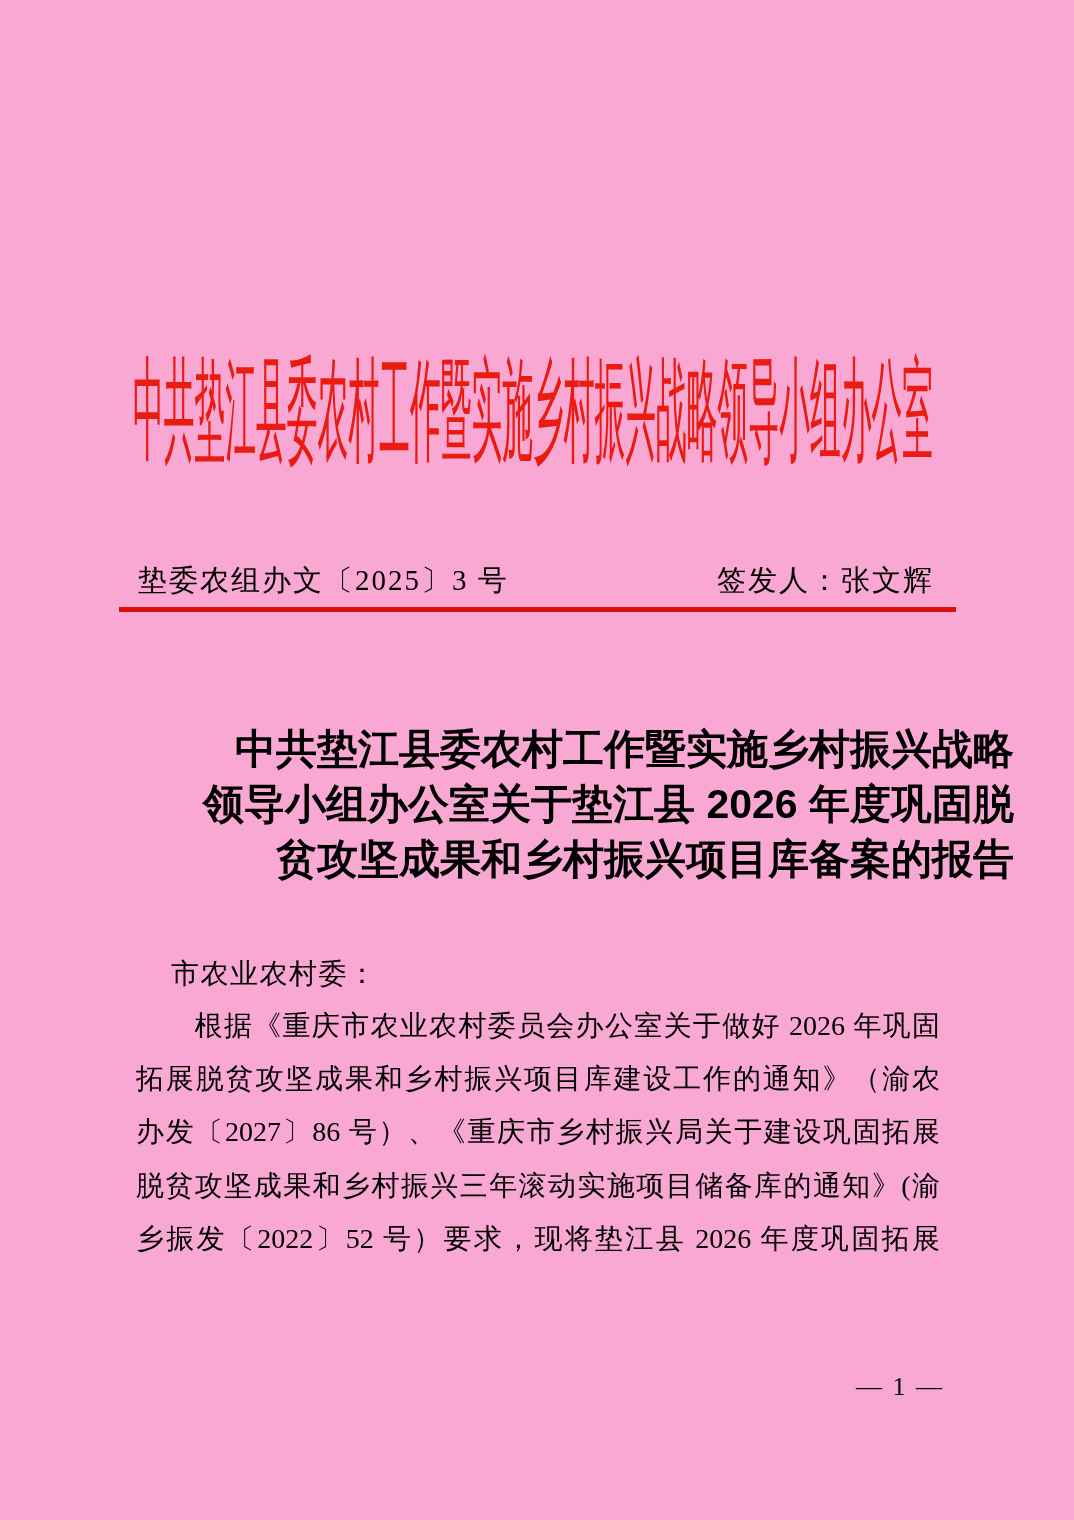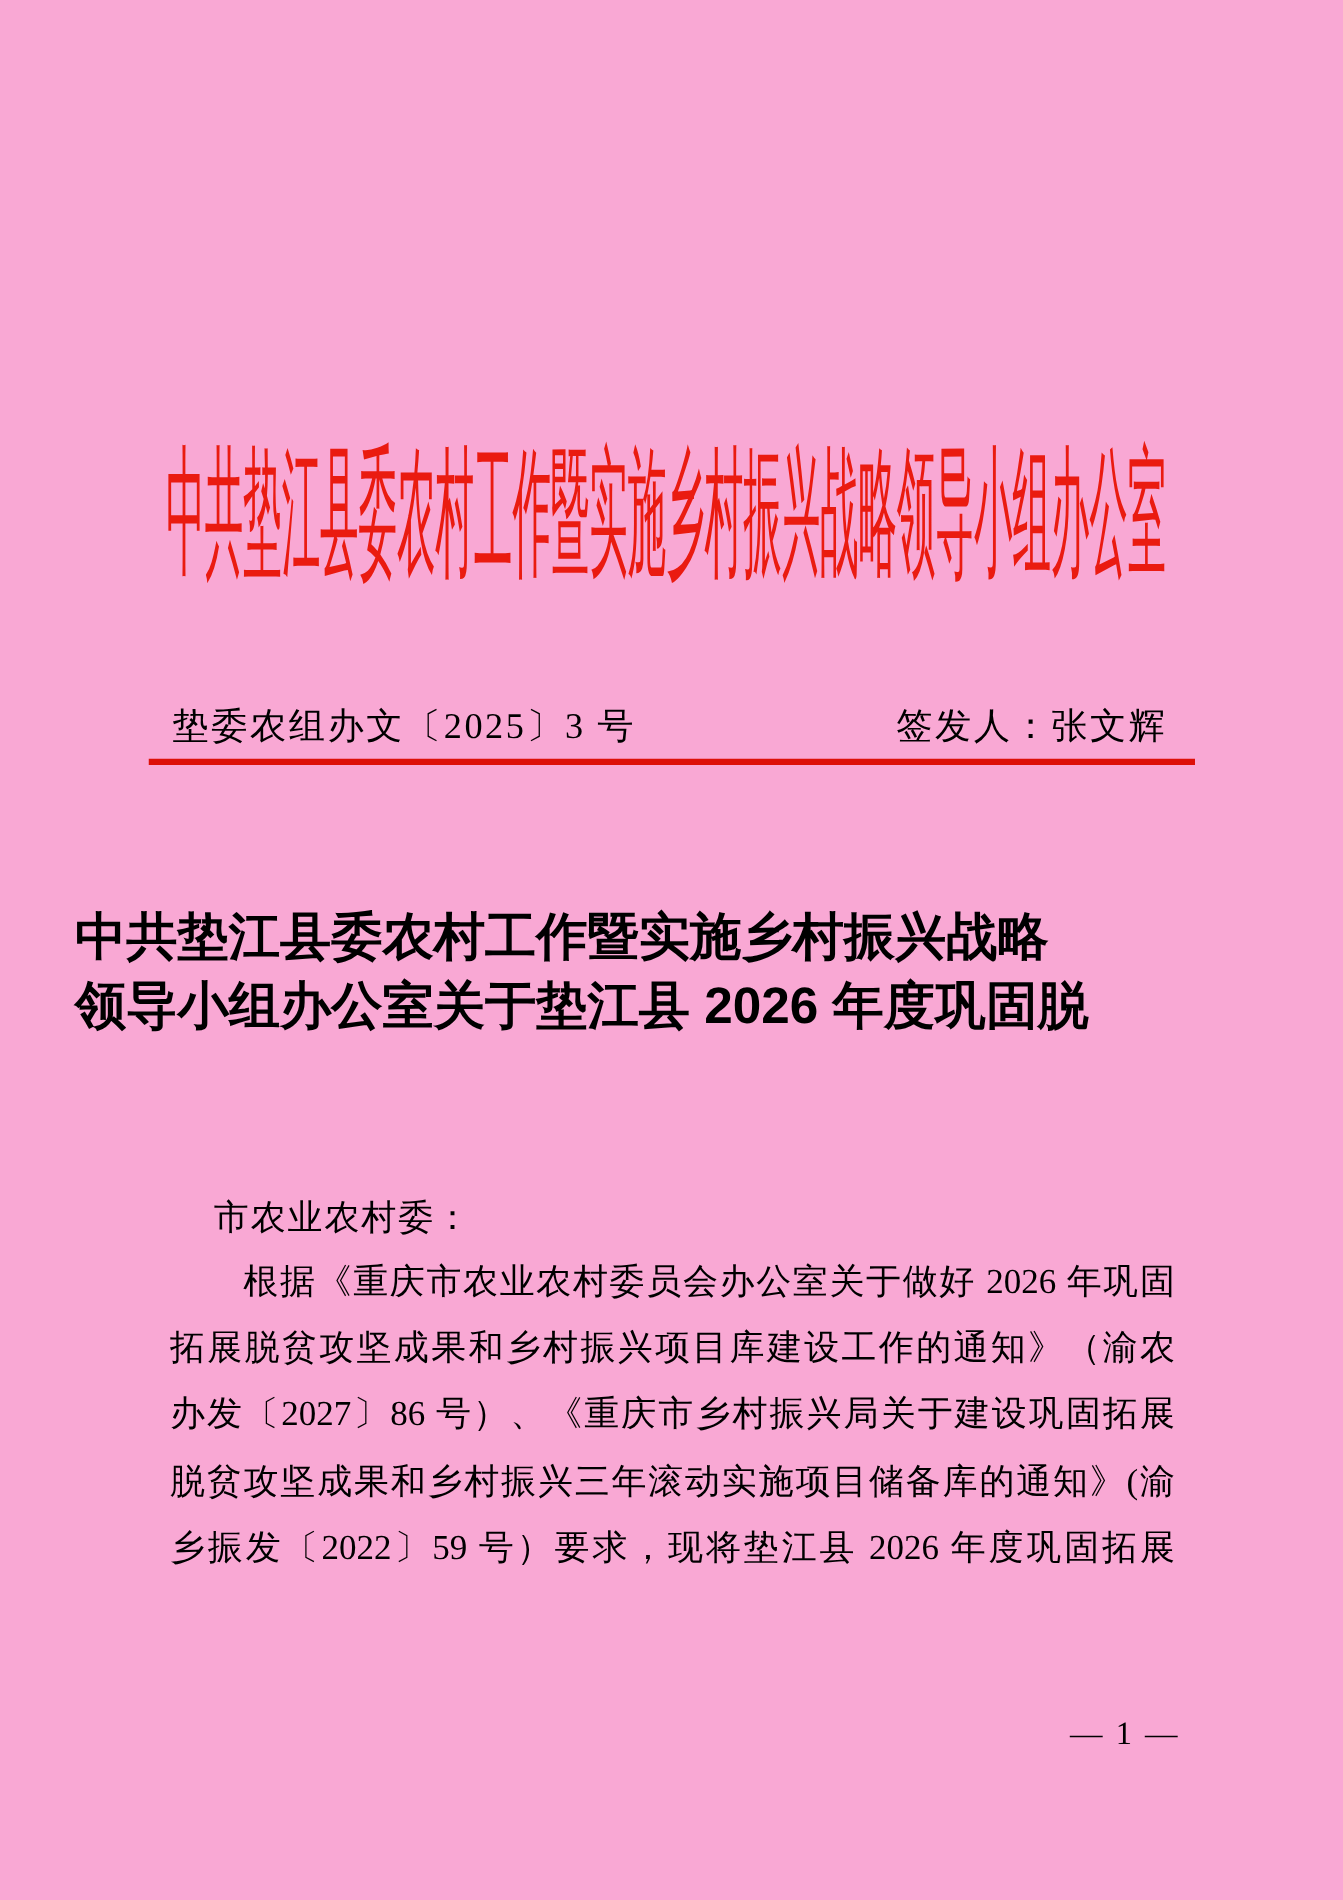--- a/index.html
+++ b/index.html
@@ -52,21 +52,21 @@
     height: 5px;
     background: #dd1008;
   }
 
   
   .doc-title {
     position: absolute;
     top: 722px;
     left: 60px;
     right: 60px;
-    text-align: left;
+    text-align: right;
     font-family: "Liberation Sans", "DejaVu Sans", sans-serif;
     font-weight: 700;
     font-size: 41px;
     line-height: 55px;
     letter-spacing: 0px;
   }
 
   
   .salutation {
     position: absolute;
@@ -122,27 +122,28 @@
   <div class="docnum-row">
     <span>垫委农组办文〔2025〕3 号</span>
     <span>签发人：张文辉</span>
   </div>
 
   <div class="red-rule"></div>
 
   <div class="doc-title">
     <div>中共垫江县委农村工作暨实施乡村振兴战略</div>
     <div>领导小组办公室关于垫江县 2026 年度巩固脱</div>
+    <div>贫攻坚成果和乡村振兴项目库备案的报告</div>
   </div>
 
   <div class="salutation">市农业农村委：</div>
 
   <div class="body-block">
     <div class="body-line just">　　根据《重庆市农业农村委员会办公室关于做好 2026 年巩固</div>
     <div class="body-line just">拓展脱贫攻坚成果和乡村振兴项目库建设工作的通知》（渝农</div>
     <div class="body-line just">办发〔2027〕86 号）、《重庆市乡村振兴局关于建设巩固拓展</div>
     <div class="body-line just">脱贫攻坚成果和乡村振兴三年滚动实施项目储备库的通知》(渝</div>
-    <div class="body-line just">乡振发〔2022〕59 号）要求，现将垫江县 2026 年度巩固拓展</div>
+    <div class="body-line just">乡振发〔2022〕52 号）要求，现将垫江县 2026 年度巩固拓展</div>
   </div>
 
   <div class="page-number">— 1 —</div>
 
 </div>
 
 </body></html>

